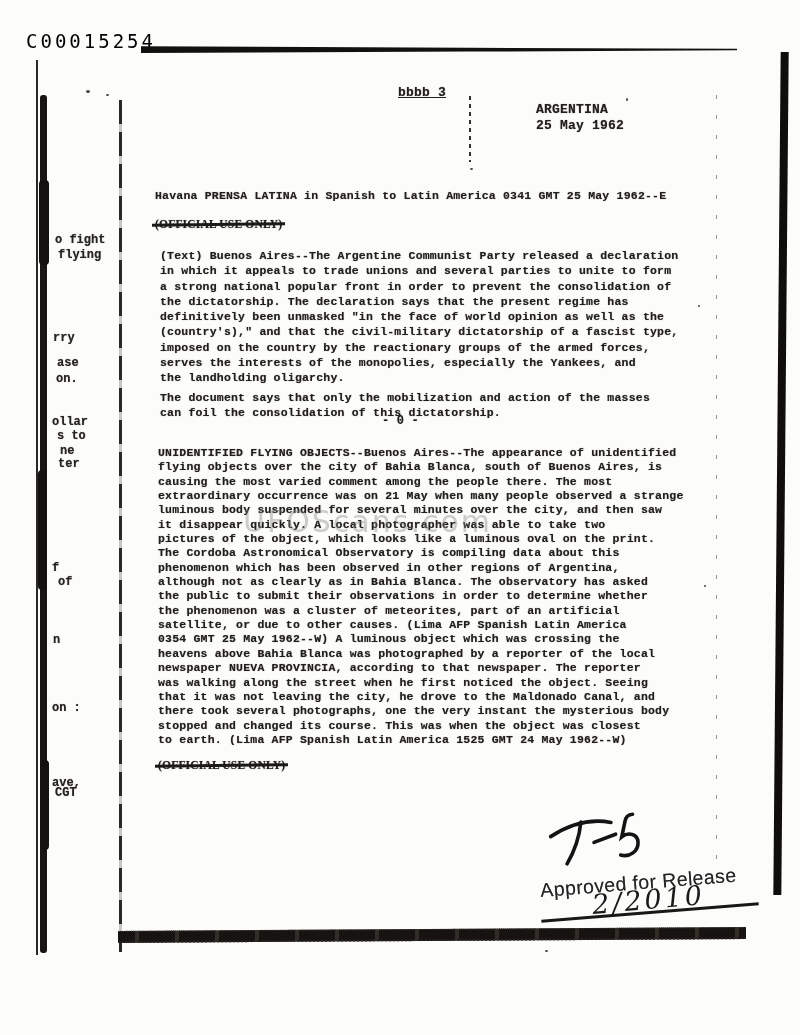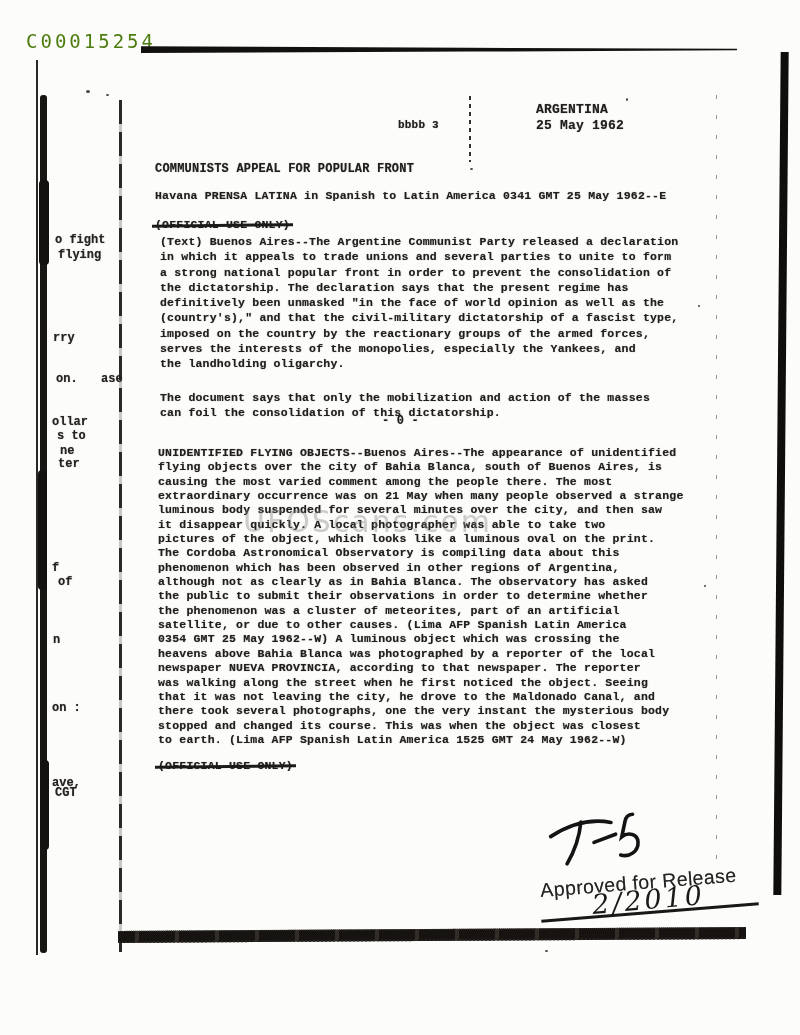--- a/index.html
+++ b/index.html
@@ -12,41 +12,41 @@
   .typed{
     position:absolute;color:#211e1c;font-weight:bold;
     text-shadow:0 0 1px rgba(33,30,28,.55);
     white-space:pre-line;letter-spacing:.2px;
   }
   .sz12{font-size:12px;line-height:15px;}
   .sz11{font-size:11.5px;}
   .body-block{width:530px;}
   #doc-id{
     position:absolute;left:26px;top:30px;font-size:19px;letter-spacing:3px;
-    color:#4d7c0f;font-family:"DejaVu Sans Mono",monospace;font-weight:normal;
+    color:#000000;font-family:"DejaVu Sans Mono",monospace;font-weight:normal;
   }
   
   .rule{position:absolute;background:#121110;}
   #top-rule{left:141px;top:46px;width:596px;height:7px;
     clip-path:polygon(0 5%,55% 25%,100% 38%,100% 62%,55% 80%,0 100%);}
   #left-rule-thin{left:36px;top:60px;width:2px;height:895px;background:#2a2725;}
   #left-rule-heavy{left:40px;top:95px;width:7px;height:858px;background:#181512;border-radius:3px;}
   .blob{position:absolute;background:#141210;border-radius:4px;}
   #column-rule-dashed{left:119px;top:100px;width:3px;height:852px;
     background:repeating-linear-gradient(180deg,#2b2927 0 24px,rgba(43,41,39,.25) 24px 32px);}
   #right-rule-faint{left:716px;top:95px;width:1px;height:800px;
     background:repeating-linear-gradient(180deg,rgba(70,66,62,.55) 0 4px,transparent 4px 20px);}
   #right-rule-heavy{left:777px;top:52px;width:8px;height:843px;background:#0f0e0d;transform:rotate(.5deg);}
   #bottom-scan-band{left:118px;top:929px;width:628px;height:9px;transform:rotate(-.35deg);
     background:repeating-linear-gradient(90deg,#161311 0 17px,#332d28 17px 21px,#161311 21px 40px);
     border-top:1px dotted #3a352f;border-bottom:2px dotted #26221e;}
   #header-divider-dotted{left:469px;top:96px;width:2px;height:66px;
     background:repeating-linear-gradient(180deg,#33302d 0 4px,transparent 4px 8px);}
   
-  .struck{position:relative;display:inline-block;}
+  .struck{position:relative;display:inline-block;font-family:Liberation Serif, serif;}
   .struck::after{
     content:"";position:absolute;left:-3px;right:-3px;top:44%;height:3px;
     background:#1c1a18;transform:rotate(-.7deg);
   }
   
   .mf{position:absolute;color:#262220;font-weight:bold;font-size:12px;
     text-shadow:0 0 1px rgba(38,34,32,.55);}
   
   #watermark{
     position:absolute;left:243px;top:504px;font-size:30px;letter-spacing:2px;
@@ -82,31 +82,30 @@
   <div class="rule" id="left-rule-thin"></div>
   <div class="rule" id="left-rule-heavy"></div>
   <div class="blob" style="left:39px;top:180px;width:10px;height:85px;"></div>
   <div class="blob" style="left:38px;top:470px;width:9px;height:120px;"></div>
   <div class="blob" style="left:40px;top:760px;width:9px;height:90px;"></div>
   <div class="rule" id="column-rule-dashed"></div>
   <div class="rule" id="right-rule-faint"></div>
   <div class="rule" id="right-rule-heavy"></div>
   <div class="rule" id="bottom-scan-band"></div>
 
-  <div class="typed" style="left:398px;top:119px;font-size:11px;">bbbb 3</div>
+  <div class="typed" style="left:398px;top:85px;font-size:13px;text-decoration:underline;">bbbb 3</div>
   <div class="rule" id="header-divider-dotted"></div>
   <div class="typed" style="left:536px;top:102px;font-size:13px;line-height:16px;">ARGENTINA
 25 May 1962</div>
 
-  <div class="typed sz12" style="left:155px;top:162px;">COMMUNISTS APPEAL FOR POPULAR FRONT</div>
   <div class="typed sz11" style="left:155px;top:189px;text-align:center;">Havana PRENSA LATINA in Spanish to Latin America 0341 GMT 25 May 1962--E</div>
   <div class="typed sz11" style="left:155px;top:205px;">
     <span class="struck">(OFFICIAL USE ONLY)</span>
   </div>
-  <div class="typed sz11 body-block" style="left:160px;top:234px;line-height:15.3px;">(Text)  Buenos Aires--The Argentine Communist Party released a declaration
+  <div class="typed sz11 body-block" style="left:160px;top:248px;line-height:15.3px;">(Text)  Buenos Aires--The Argentine Communist Party released a declaration
 in which it appeals to trade unions and several parties to unite to form
 a strong national popular front in order to prevent the consolidation of
 the dictatorship.  The declaration says that the present regime has
 definitively been unmasked "in the face of world opinion as well as the
 (country's)," and that the civil-military dictatorship of a fascist type,
 imposed on the country by the reactionary groups of the armed forces,
 serves the interests of the monopolies, especially the Yankees, and
 the landholding oligarchy.</div>
   <div class="typed sz11 body-block" style="left:160px;top:371px;line-height:14.5px;margin-top:20px;">The document says that only the mobilization and action of the masses
 can foil the consolidation of this dictatorship.</div>
@@ -136,21 +135,21 @@
 to earth.  (Lima AFP Spanish Latin America 1525 GMT 24 May 1962--W)</div>
   <div class="typed sz11" style="left:158px;top:746px;">
     <span class="struck">(OFFICIAL USE ONLY)</span>
   </div>
 
   <div id="watermark">UFOScans.com</div>
 
   <span class="mf" style="left:55px;top:233px;">o fight</span>
   <span class="mf" style="left:58px;top:248px;">flying</span>
   <span class="mf" style="left:53px;top:331px;">rry</span>
-  <span class="mf" style="left:57px;top:372px;margin-left:44px;">ase</span>
+  <span class="mf" style="left:57px;top:356px;">ase</span>
   <span class="mf" style="left:56px;top:372px;">on.</span>
   <span class="mf" style="left:52px;top:415px;">ollar</span>
   <span class="mf" style="left:57px;top:429px;text-align:center;">s to</span>
   <span class="mf" style="left:60px;top:444px;text-align:center;">ne</span>
   <span class="mf" style="left:58px;top:457px;">ter</span>
   <span class="mf" style="left:52px;top:561px;">f</span>
   <span class="mf" style="left:58px;top:575px;">of</span>
   <span class="mf" style="left:53px;top:633px;">n</span>
   <span class="mf" style="left:52px;top:701px;">on :</span>
   <span class="mf" style="left:55px;top:786px;">CGT</span>

